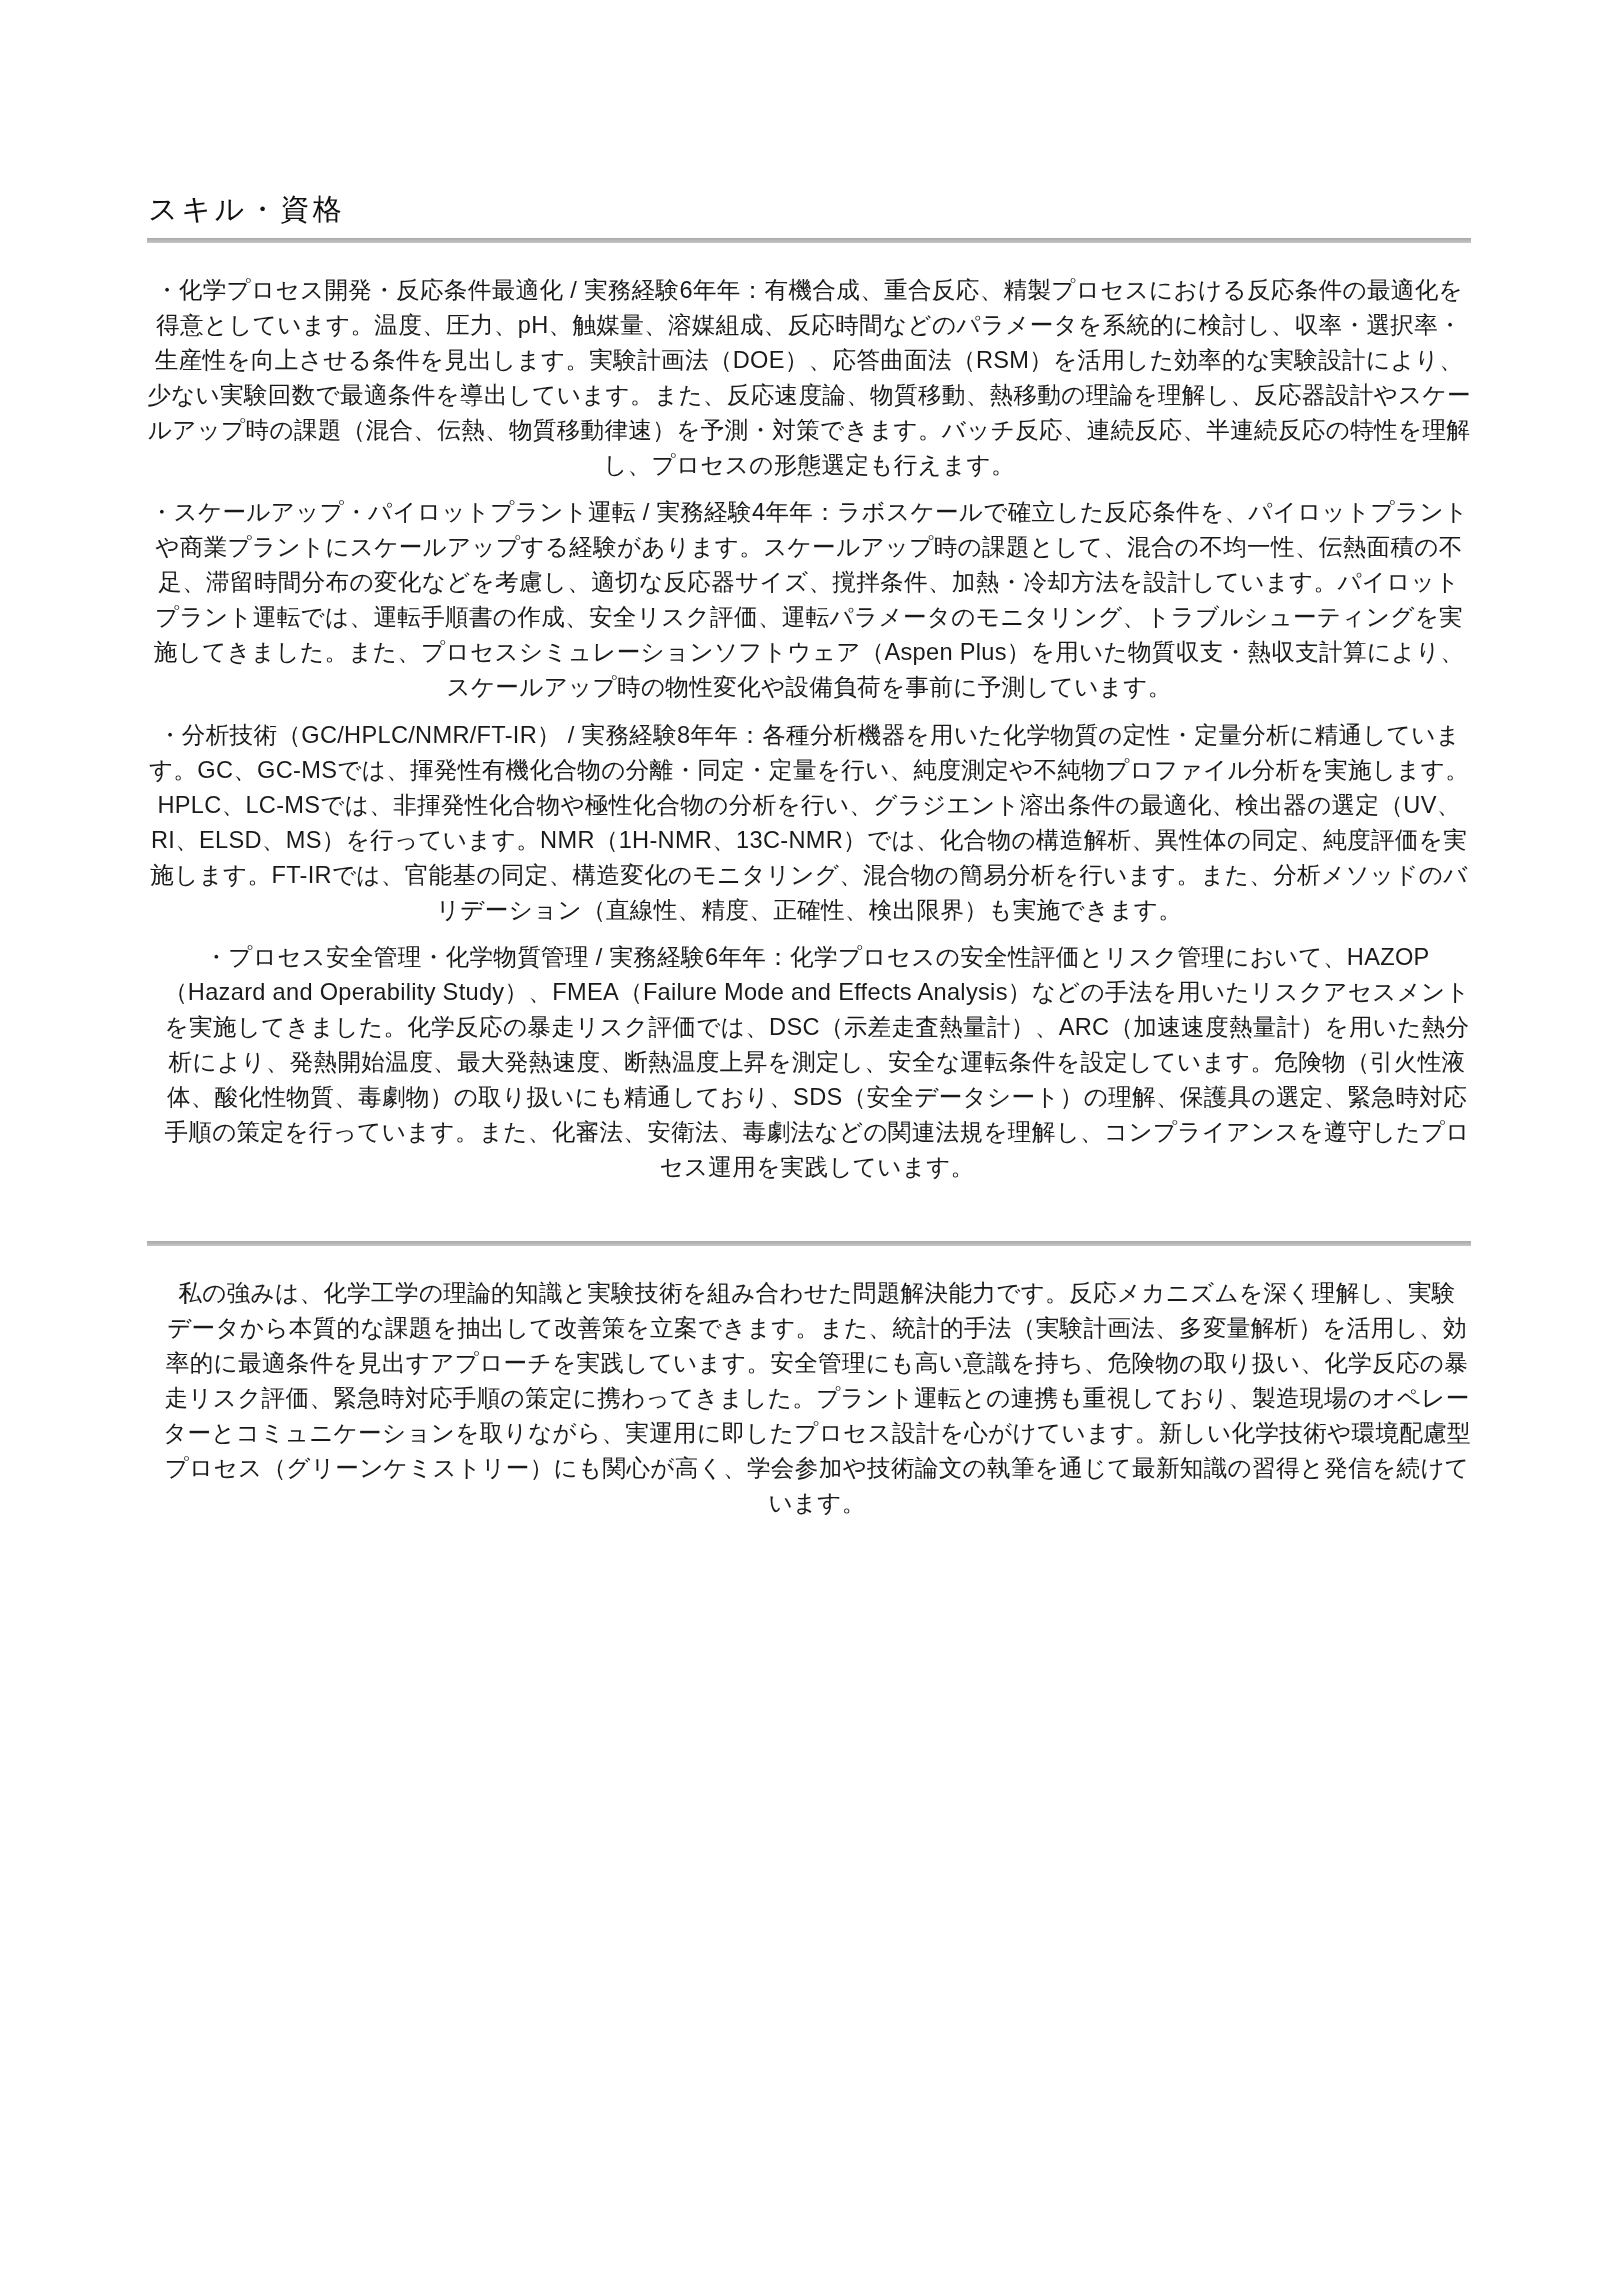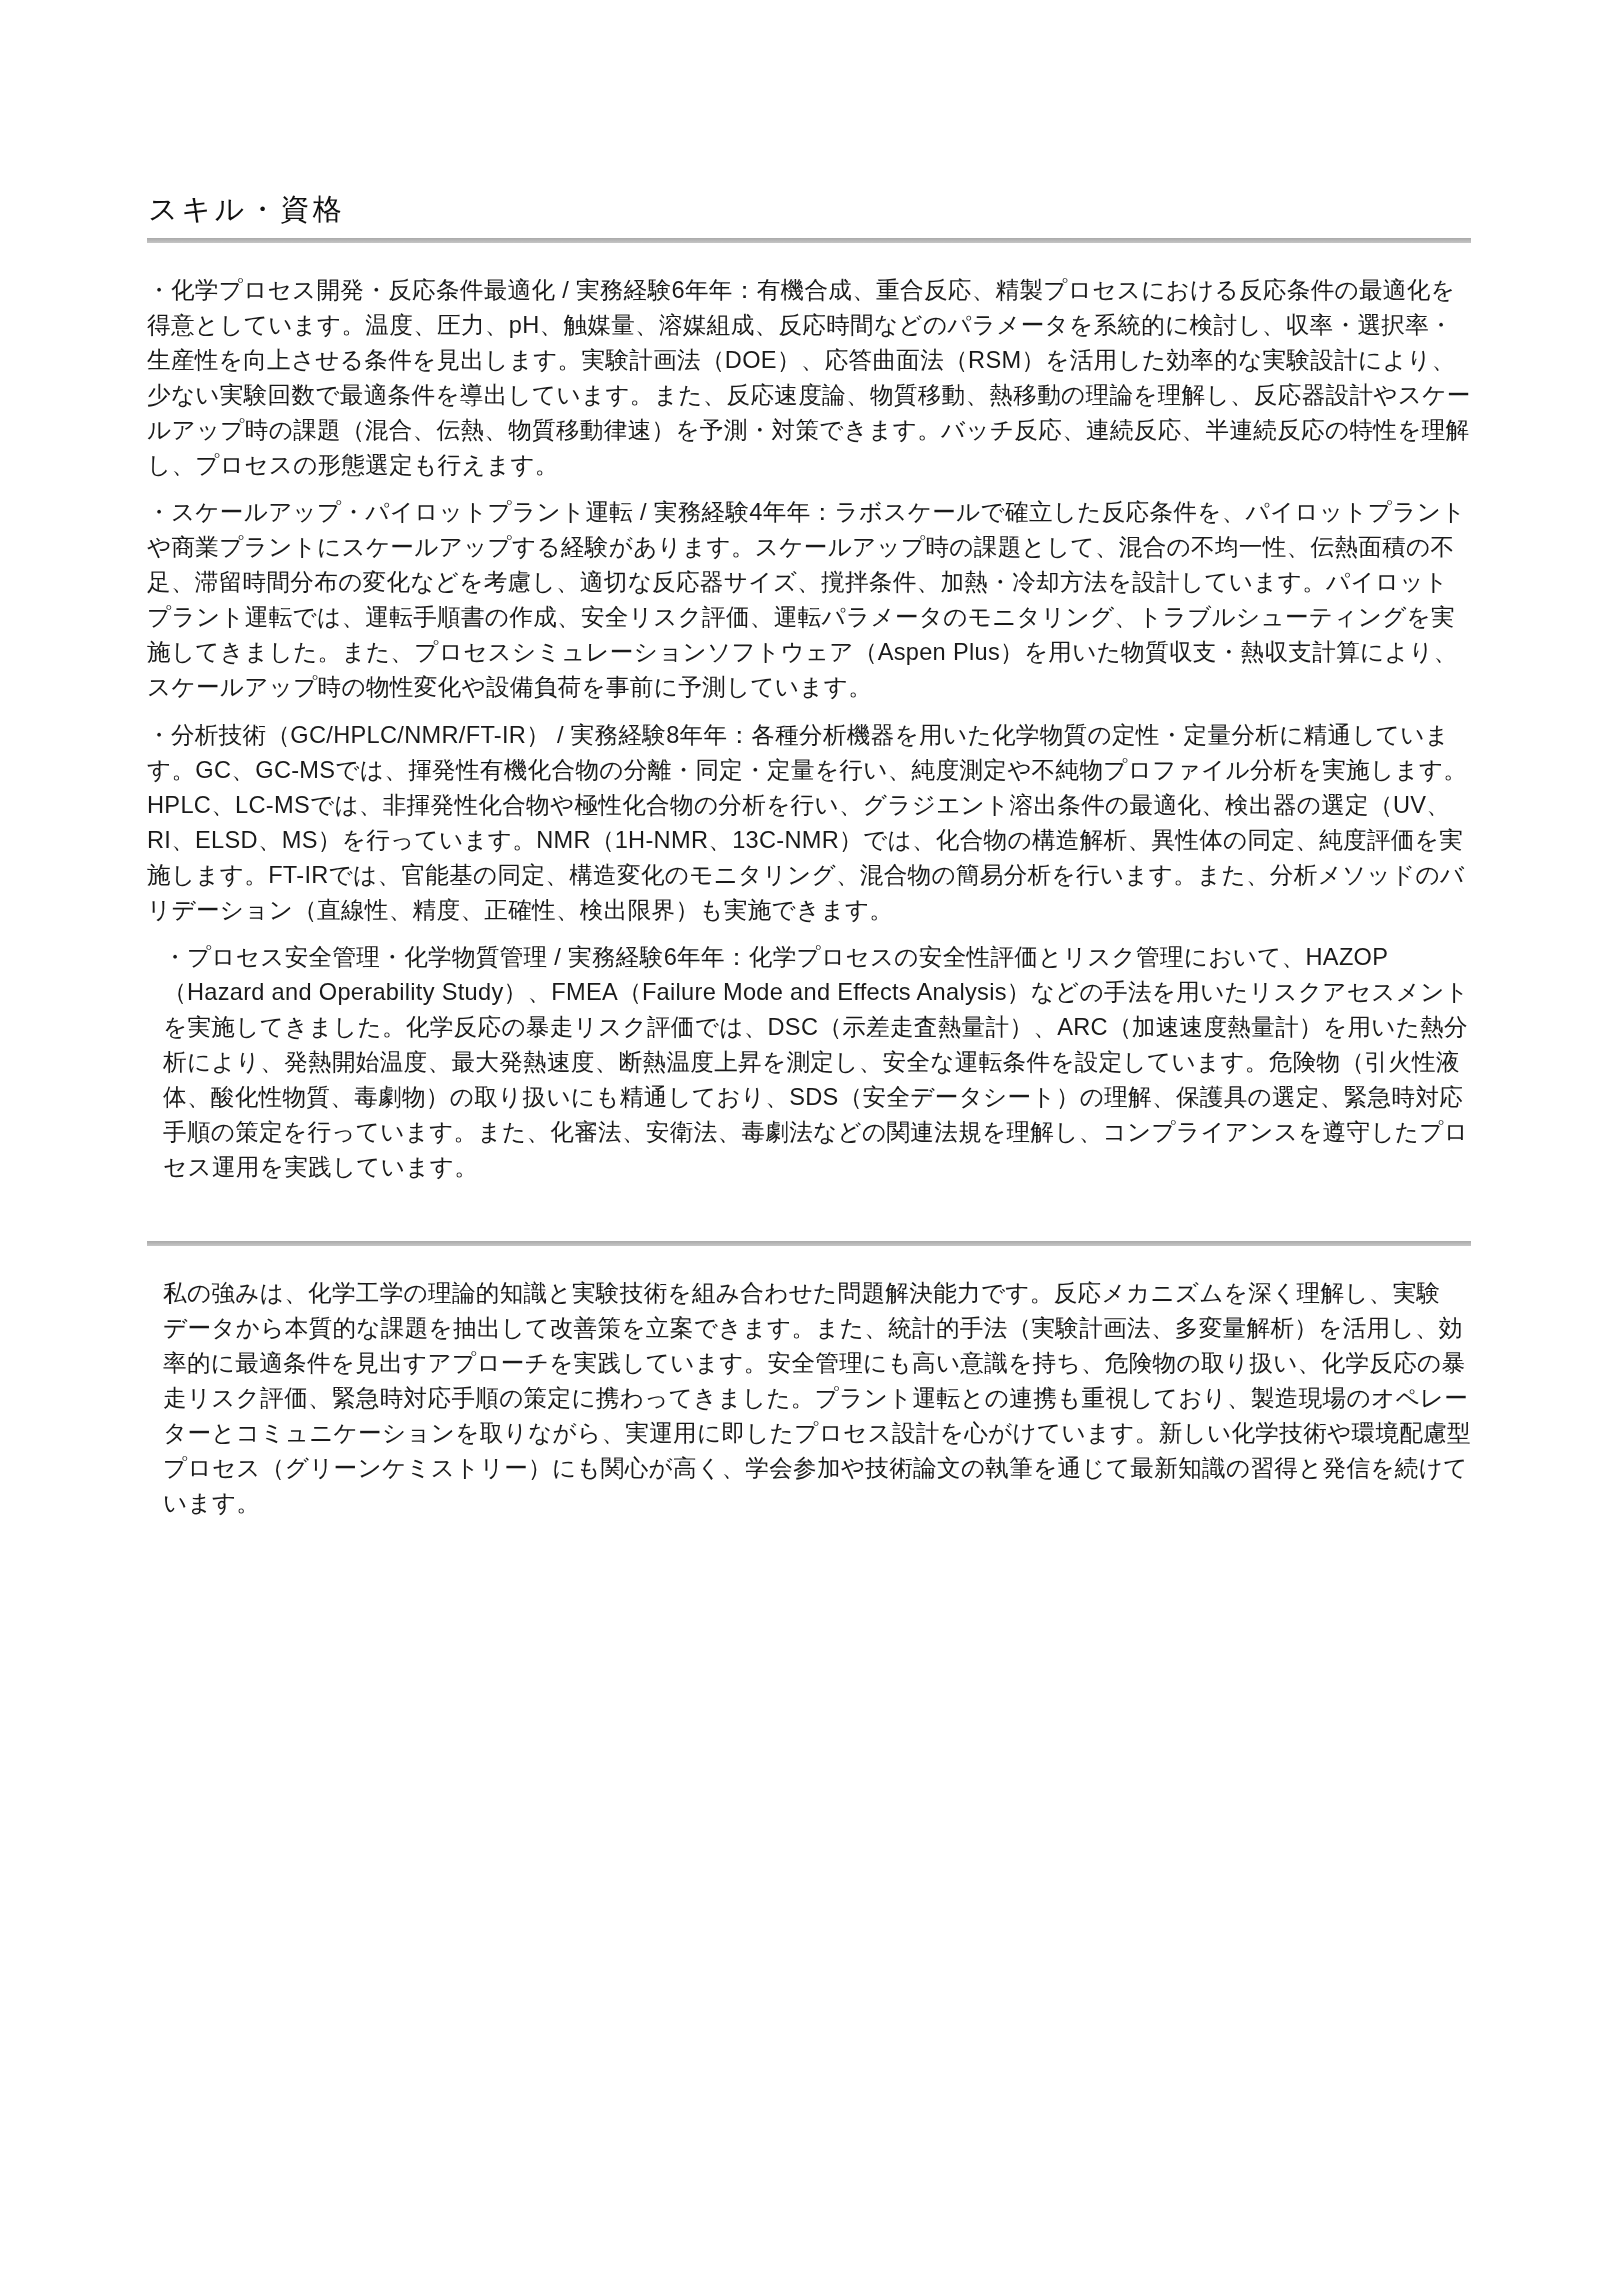--- a/index.html
+++ b/index.html
@@ -36,21 +36,21 @@
     height: 5.2px;
     width: 100%;
     background: linear-gradient(#a9a9a9, #c6c6c6);
     margin: 0 0 30px 0;
   }
   .body-paragraph {
     margin: 0 0 12.4px 0;
     font-size: 23.6px;
     line-height: 35px;
     letter-spacing: 0.3px;
-    text-align: left;
+    text-align: center;
     color: #1a1a1a;
     overflow-wrap: break-word;
     line-break: strict;
   }
   .body-paragraph:last-child {
     margin-bottom: 0;
     margin-left: 16px;
   }
 </style>
 </head>

